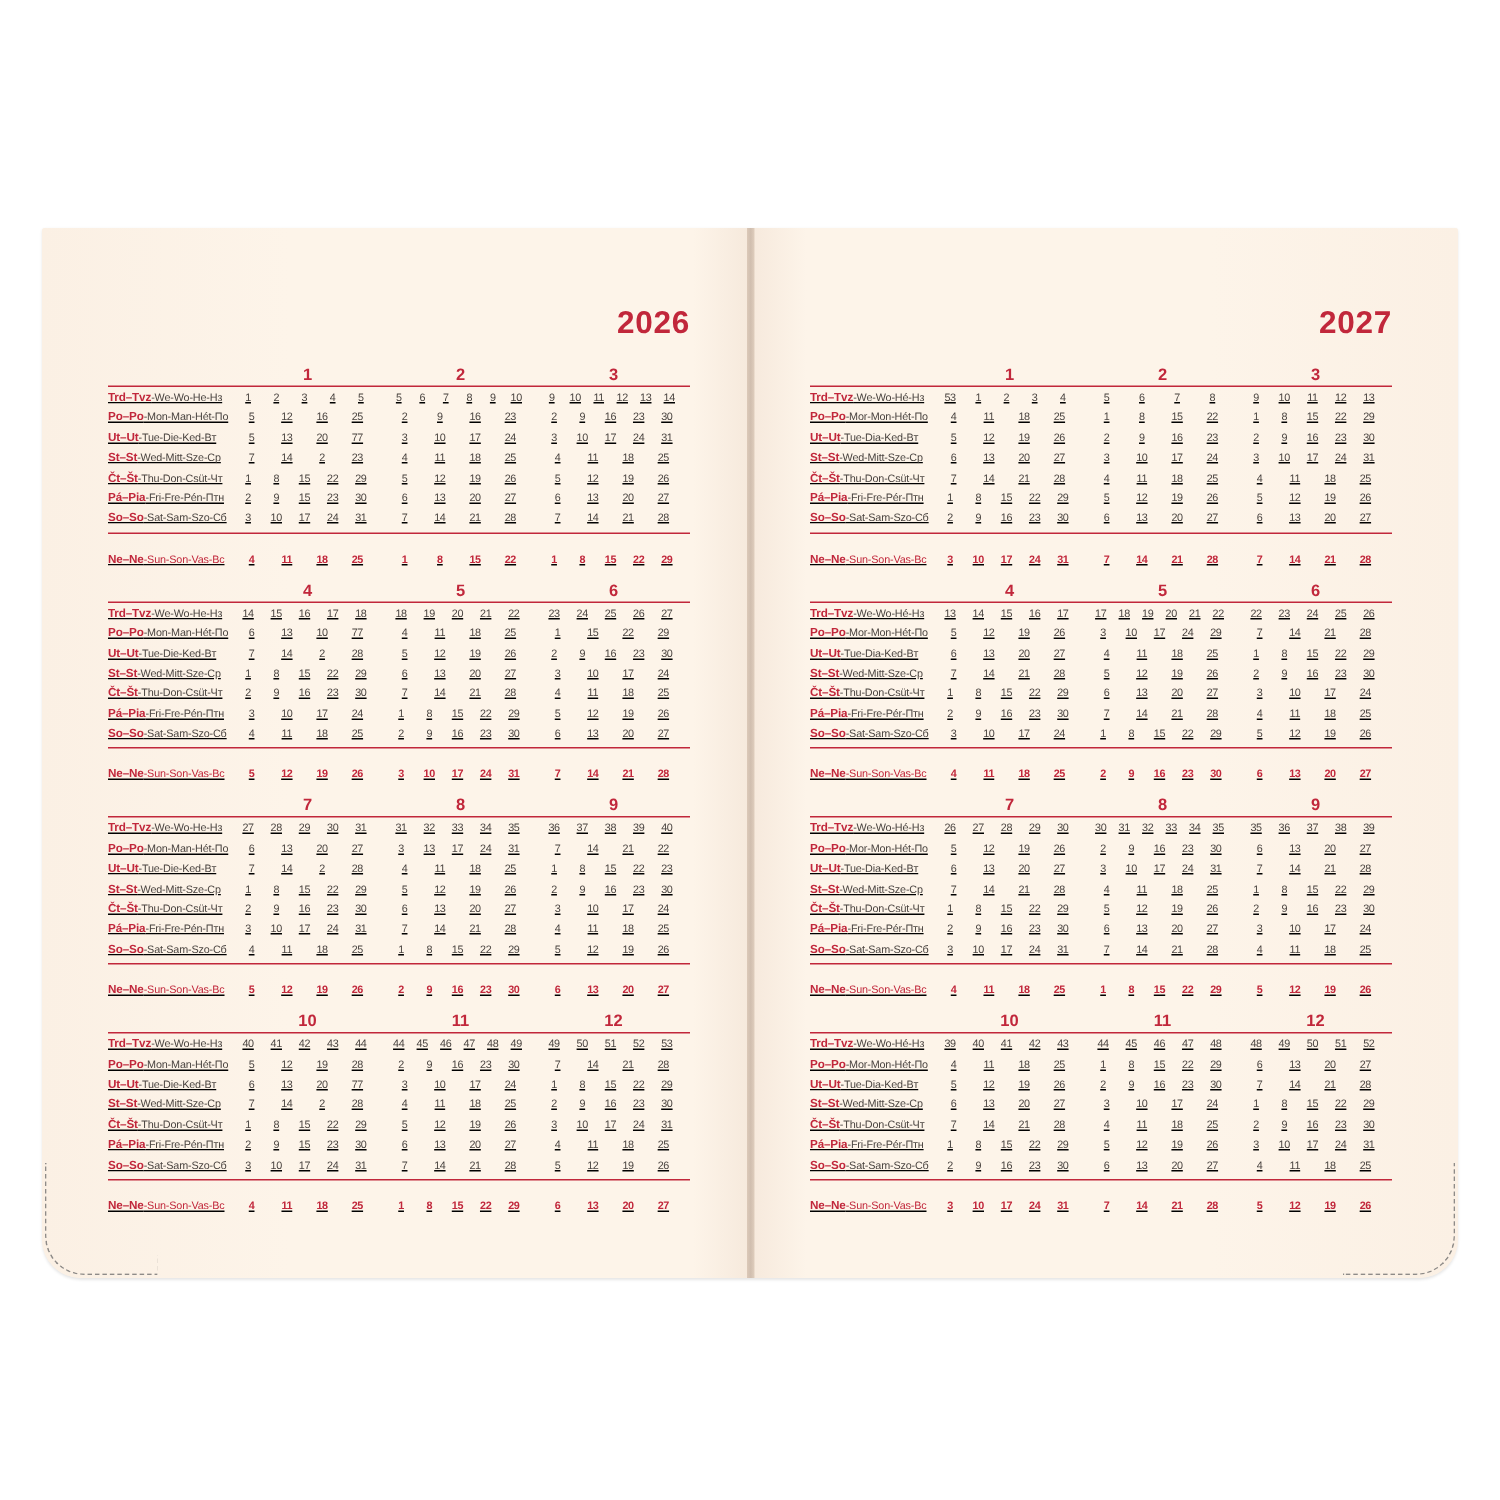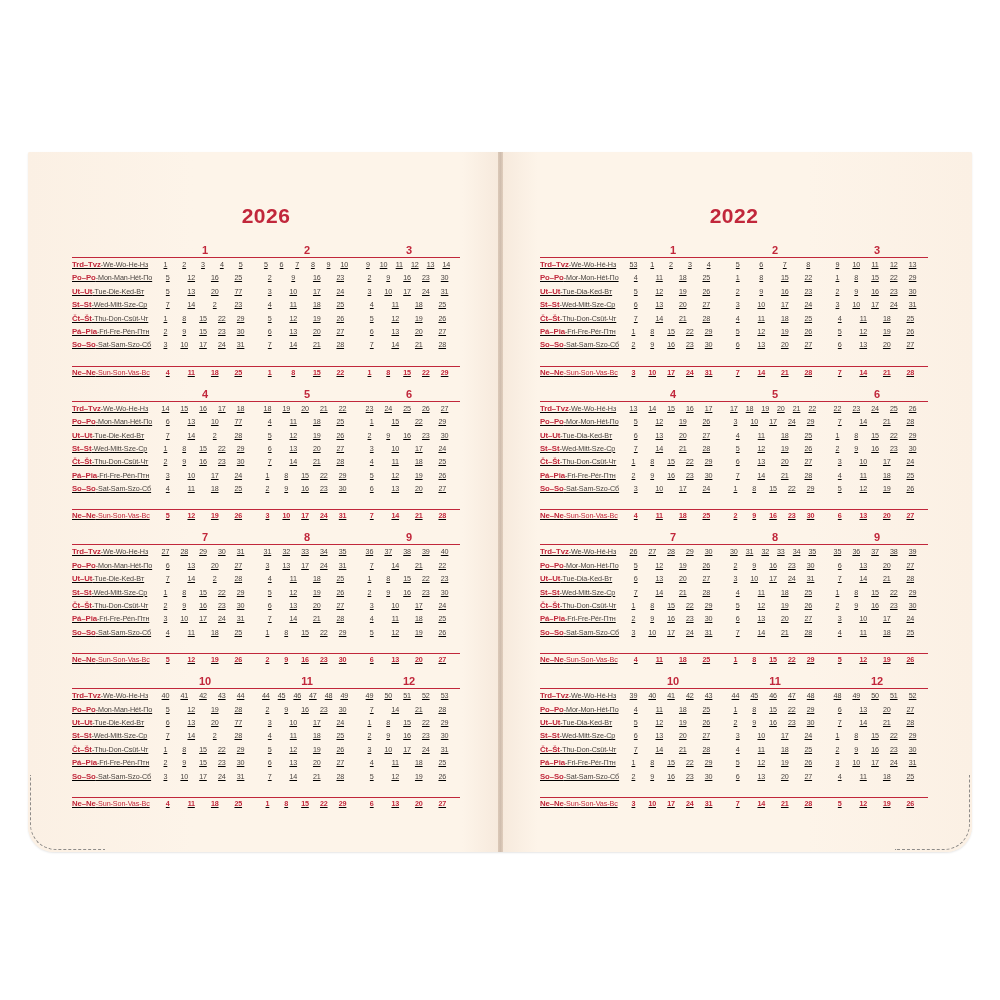--- a/index.html
+++ b/index.html
@@ -61,21 +61,21 @@
     right: 2px; bottom: 2px;
     border-right: 1.5px dashed #6a6a6a;
     border-bottom: 1.5px dashed #6a6a6a;
     border-radius: 0 0 26px 0;
     width: 74px; height: 74px;
     opacity: 0.75;
   }
 
   
   .year {
-    text-align: center;
+    text-align: right;
     color: #c1273b;
     font-size: 21px;
     font-weight: bold;
     letter-spacing: 0.5px;
     margin: 0;
     padding: 0;
   }
   .page-inner {
     position: absolute;
     left: 44px;
@@ -132,22 +132,22 @@
     color: #4a4440;
     letter-spacing: -0.2px;
   }
   .row .mcell span { flex: 1 1 0; text-align: center; }
   
   .row.sun .label b,
   .row.sun .label { color: #c1273b; }
   .row.sun .mcell { color: #c1273b; font-weight: bold; }
   .q-rows .row.sun {
     border-top: 1.1px solid #c1273b;
-    margin-top: 12px;
-    padding-top: 1px;
+    margin-top: 1px;
+    padding-top: 12px;
     height: 14px;
   }
 </style>
 </head>
 <body>
 
 <div id="stage">
   <div class="book">
     <div class="page left">
       <div class="page-inner">
@@ -911,21 +911,21 @@
               </div>
             </div>
           </div>
       </div>
       <div class="corner bl"></div>
     </div>
 
     <div class="page right">
       <div class="page-inner">
         <div class="year-wrap">
-          <div class="year">2022</div>
+          <div class="year">2027</div>
         </div>
         <div id="quarters-right">
             <div class="quarter">
               <div class="q-head">
                 <div class="spacer"></div>
                 <div class="mnum">1</div>
                 <div class="mnum">2</div>
                 <div class="mnum">3</div>
               </div>
               <div class="q-rows">

